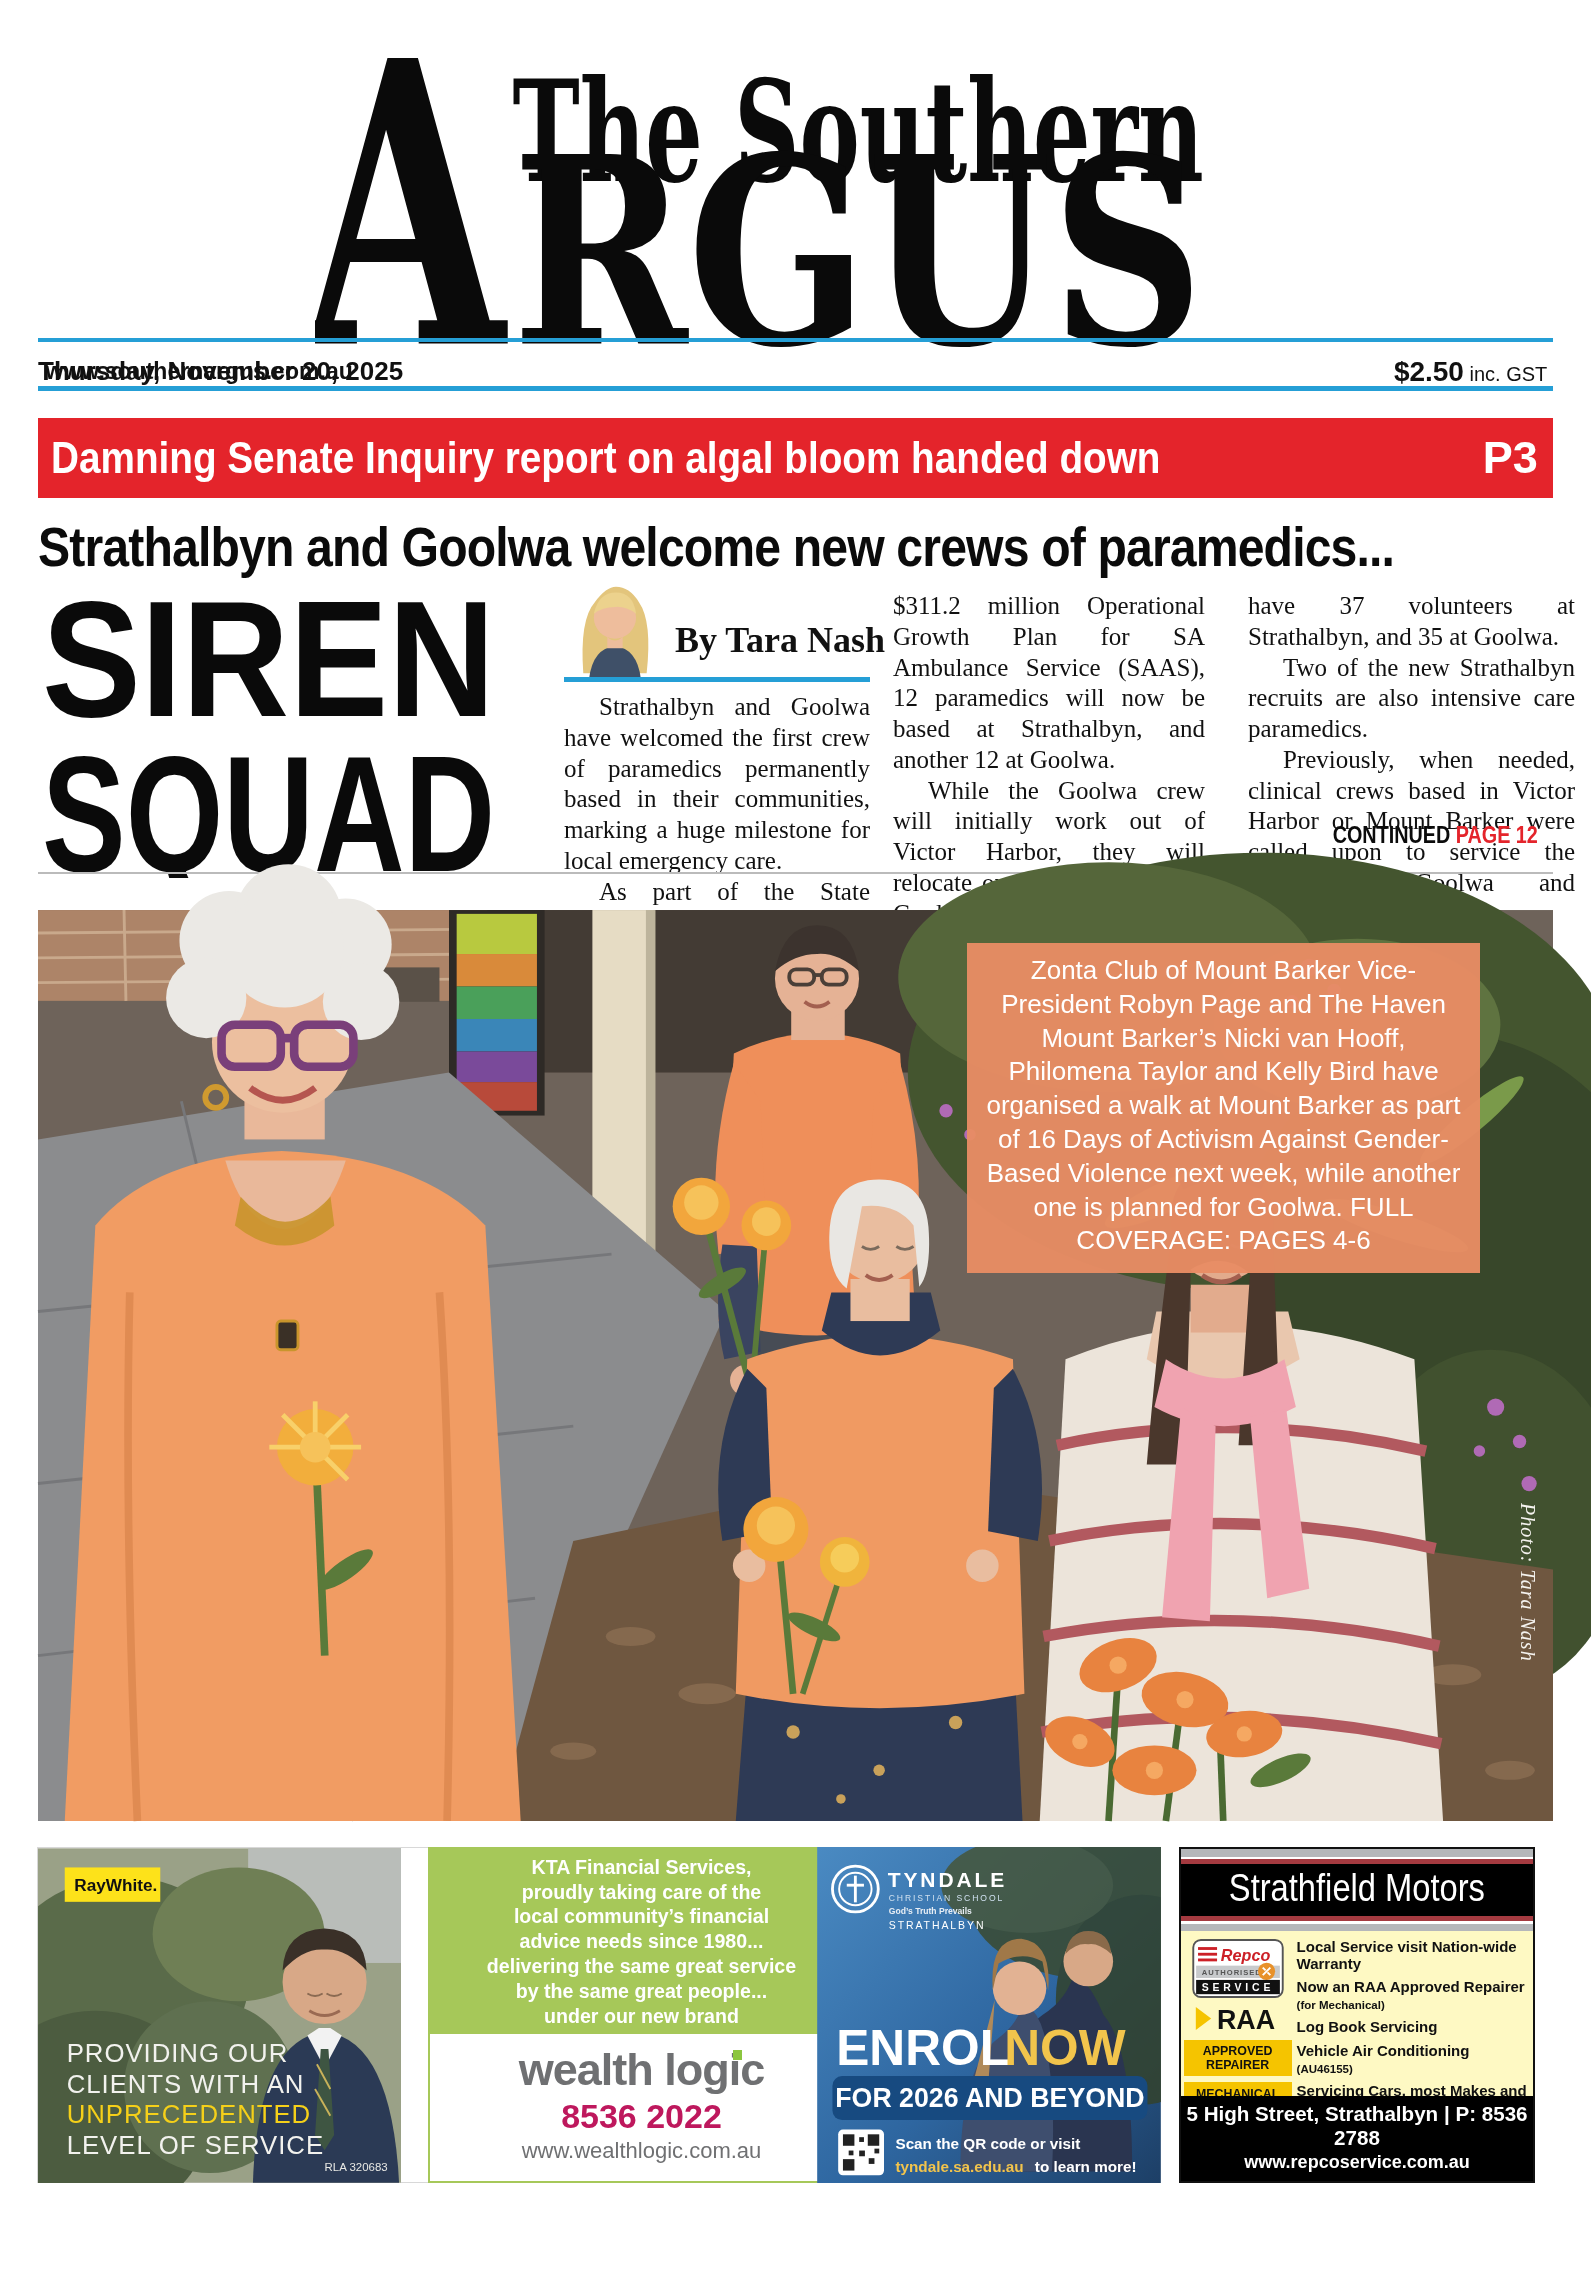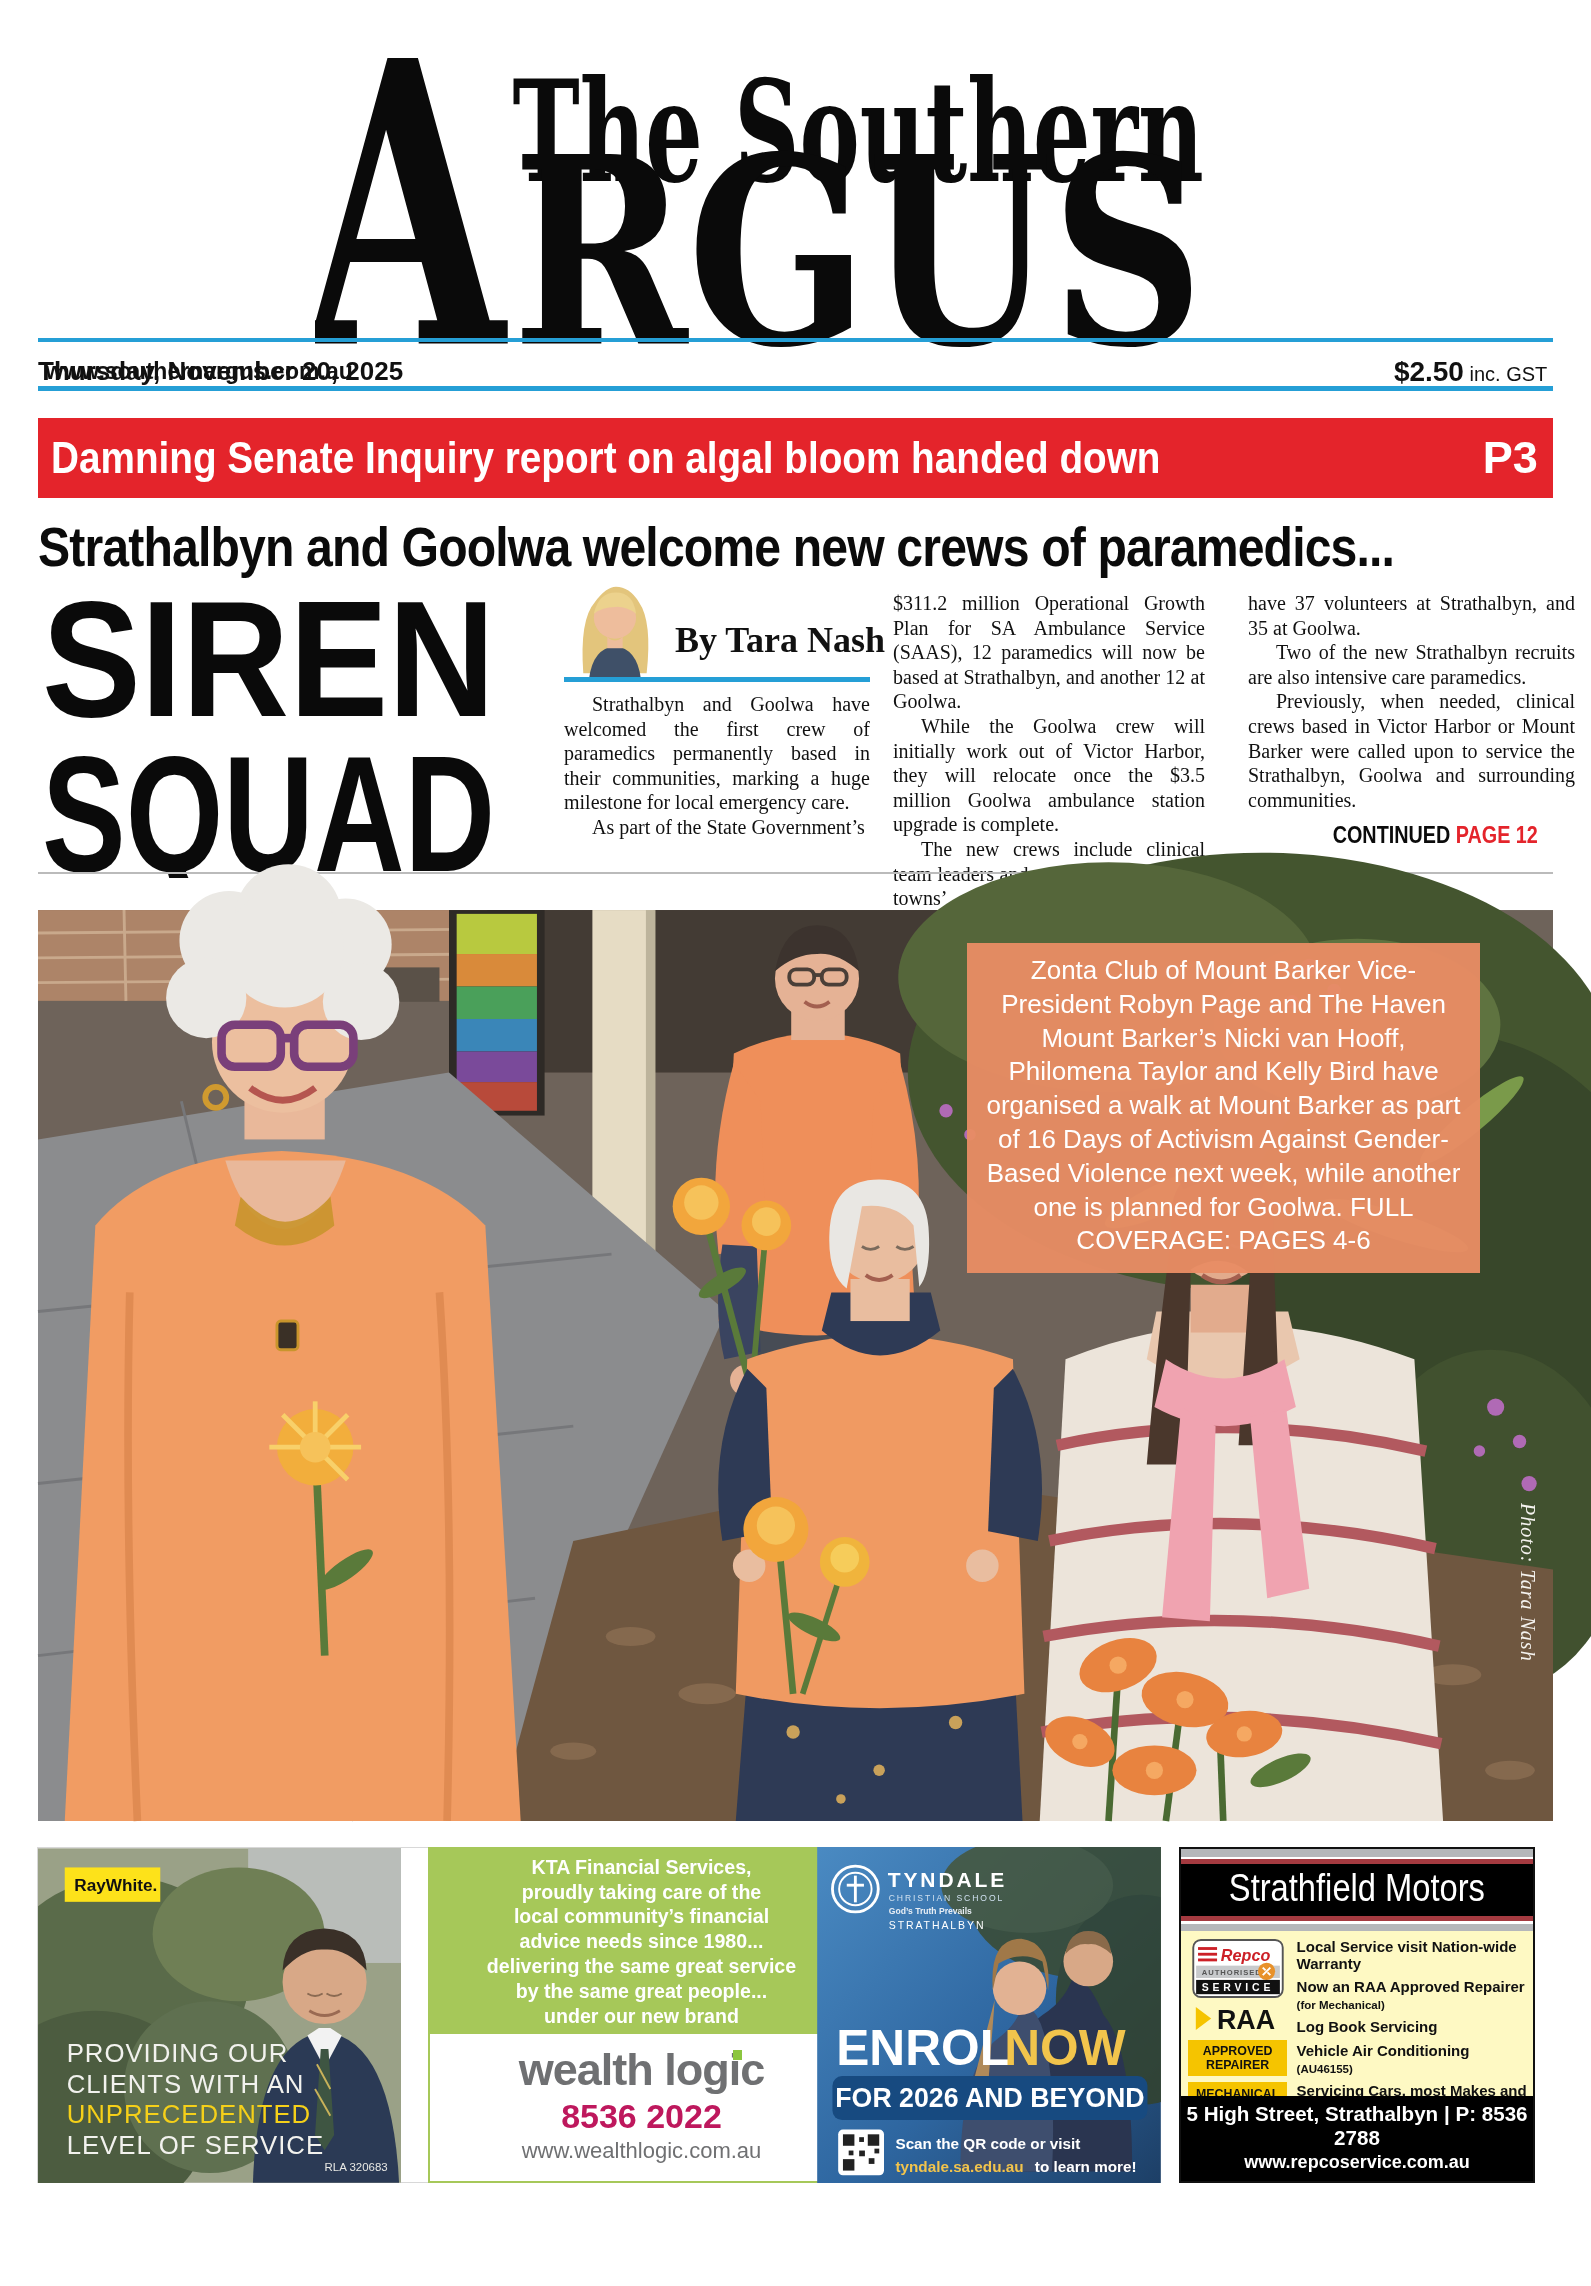--- a/index.html
+++ b/index.html
@@ -18,21 +18,21 @@
   .price b{font-size:28px;}
 
   
   .banner{position:absolute;left:38px;top:418px;width:1515px;height:80px;background:#e4242b;color:#fff;}
   .banner-text{position:absolute;left:13.4px;top:50%;transform:translateY(-50%) ;font-weight:bold;font-size:45px;}
   .banner-page{position:absolute;right:15.3px;top:50%;transform:translateY(-50%);font-weight:bold;font-size:45px;}
 
   .kicker{position:absolute;left:38px;top:514px;font-weight:bold;font-size:56px;color:#0b0b0b;letter-spacing:-1px;}
 
   
-  .bodycol{position:absolute;top:591px;font-family:"Liberation Serif",serif;font-size:20px;
+  .bodycol{position:absolute;top:591px;font-family:"Liberation Serif",serif;font-size:25px;
            line-height:1.23;color:#111;text-align:justify;}
   .bodycol p{margin:0;text-indent:1.4em;}
   .bodycol p.noind{text-indent:0;}
   .byline-name{position:absolute;left:675px;top:619px;font-family:"Liberation Serif",serif;
                font-weight:bold;font-size:36px;color:#111;}
   .continued{position:absolute;left:1228px;top:822px;width:327px;text-align:right;
              font-weight:bold;font-size:23px;color:#0b0b0b;}
   .continued .pg{color:#e4242b;}
   .hairline{position:absolute;left:38px;top:872px;width:1515px;height:1.9px;background:#bbb;}
 
@@ -60,21 +60,21 @@
              font-size:45px;letter-spacing:-1px;}
   .kta-idot{position:absolute;right:22px;top:6.7px;width:9.6px;height:9.6px;background:#8cc63f;}
   .kta-phone{color:#be185d;font-weight:bold;font-size:34px;margin-top:1.9px;}
   .kta-web{color:#6f7072;font-size:22px;margin-top:1.9px;}
 
   .sf-bar{width:100%;}
   .sf-title{background:#000;color:#fff;text-align:center;font-weight:normal;font-size:38px;
             padding:2.9px 0 5.7px 0;}
   .sf-body{display:flex;padding:7.6px 5.7px 5.7px 7.6px;gap:10px;background:#fef9c3;}
   .sf-badges{width:98px;display:flex;flex-direction:column;gap:5.7px;align-items:center;}
-  .sf-ybox{background:#f5c400;color:#111;font-weight:bold;text-align:center;width:99px;}
+  .sf-ybox{background:#f5c400;color:#111;font-weight:bold;text-align:center;width:108px;}
   .sf-services{flex:1;display:flex;flex-direction:column;gap:6.7px;}
   .sf-item{font-weight:bold;font-size:15px;line-height:1.12;color:#111;}
   .sf-item .sm{font-size:11.5px;}
   .sf-footer{position:absolute;left:0;right:0;bottom:0;background:#000;color:#fff;text-align:center;
              padding:5.7px 0 7.6px 0;}
   .sf-addr{font-weight:bold;font-size:20.6px;}
   .sf-web{font-weight:bold;font-size:18px;margin-top:2.9px;}
 </style>
 </head>
 <body>

